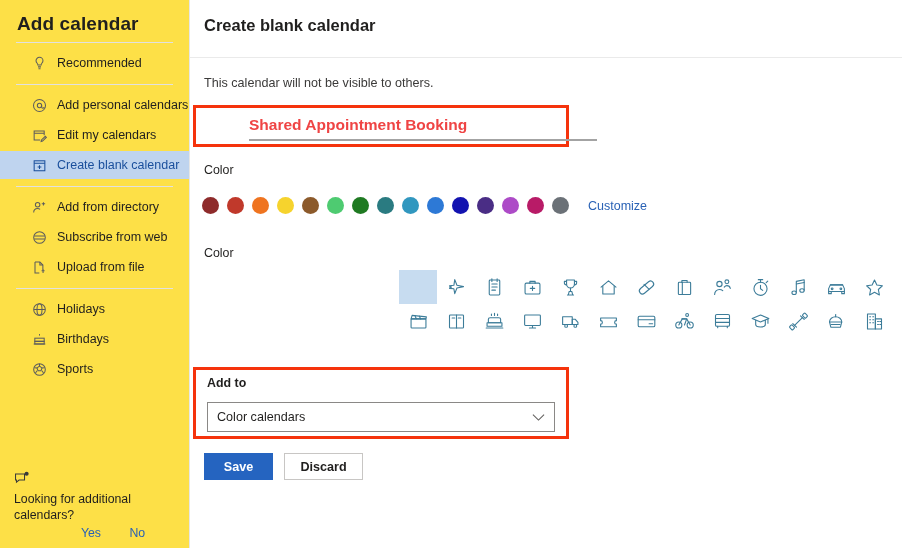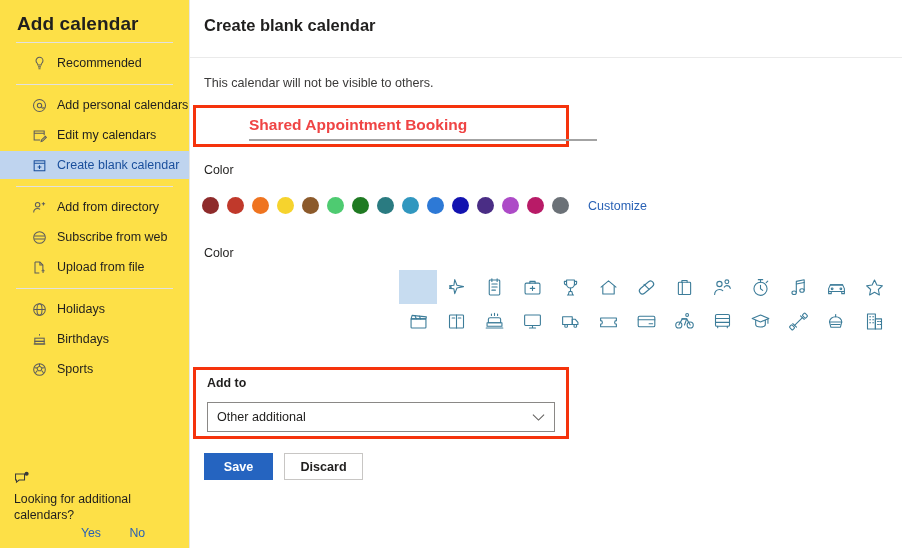--- a/index.html
+++ b/index.html
@@ -594,21 +594,21 @@
             <svg width="21" height="21" viewBox="0 0 24 24" fill="none" stroke="currentColor" stroke-width="1.25" stroke-linecap="round" stroke-linejoin="round">
               <path d="M17.5 3.5a5 5 0 0 0-6 6.8L4 17.8l2.2 2.2 7.5-7.5a5 5 0 0 0 6.6-6.3L17.6 9l-2.6-2.6z"></path>
             </svg>
           </div>
         </div>
     </div>
 
     <div id="addto-wrap">
       <div id="addto-label">Add to</div>
       <div id="addto-select">
-        <span id="addto-value">Other additional</span>
+        <span id="addto-value">Color calendars</span>
         <span id="addto-chevron">
           <svg width="13" height="9" viewBox="0 0 14 9" fill="none" stroke="currentColor" stroke-width="1.1">
             <path d="M1 1.4L7 7.2l6-5.8"></path>
           </svg>
         </span>
       </div>
     </div>
 
     <div id="btn-row">
       <button class="btn" id="save-button">Save</button>

